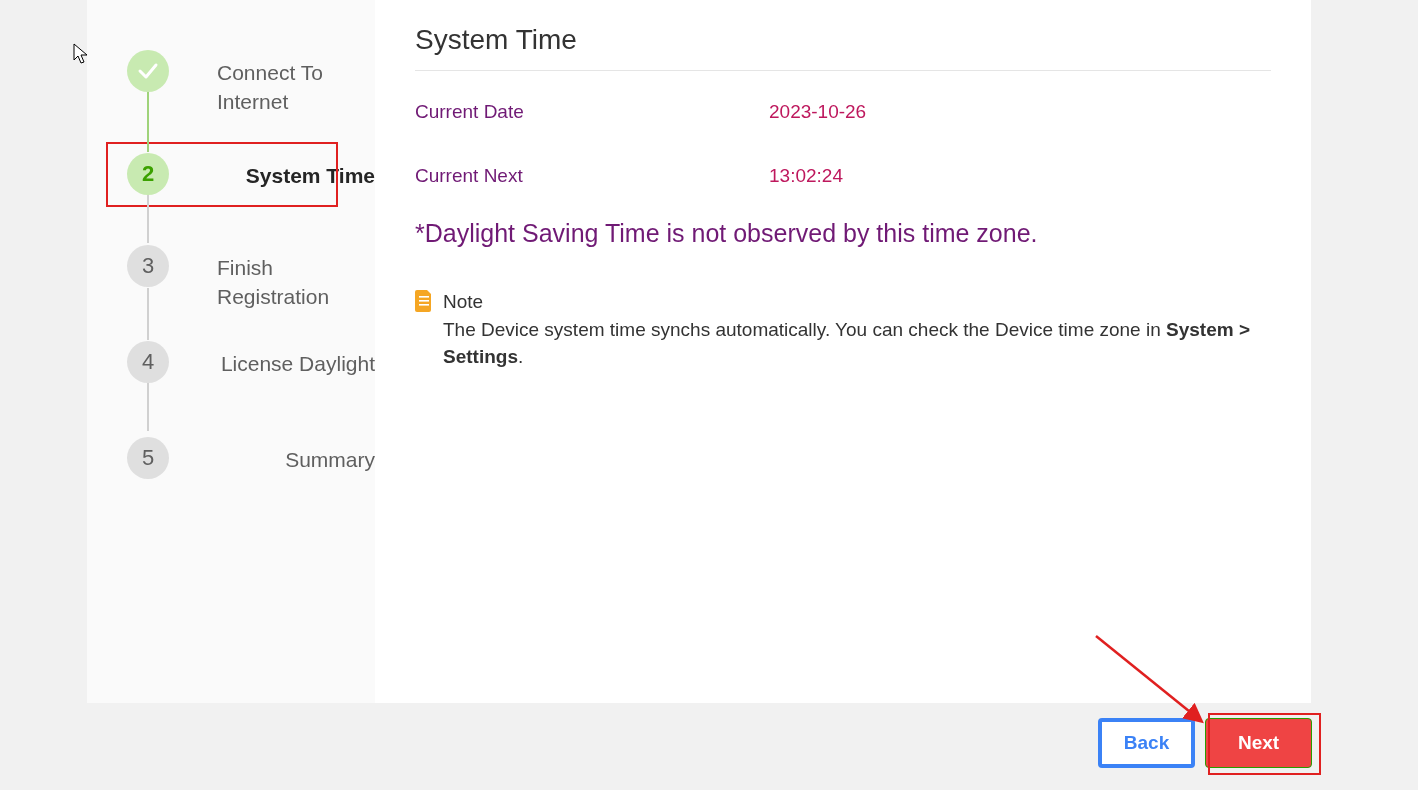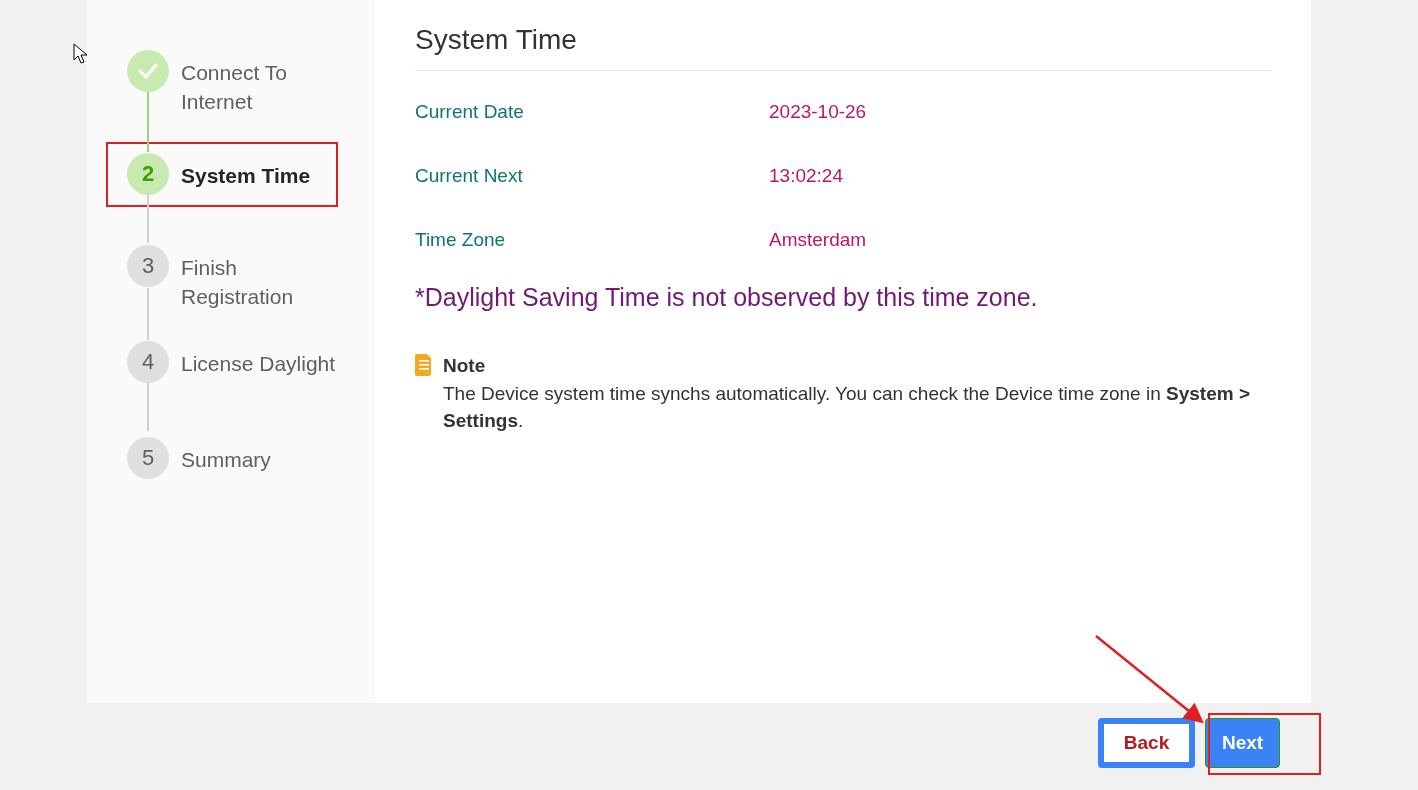--- a/index.html
+++ b/index.html
@@ -32,20 +32,21 @@
     .steps {
       list-style: none;
       position: relative;
     }
     .step {
       display: flex;
       align-items: flex-start;
       position: relative;
       padding: 0 0 0 40px;
       margin-bottom: 0;
+      justify-content: space-between;
     }
     .step-circle {
       width: 42px;
       height: 42px;
       border-radius: 50%;
       display: flex;
       align-items: center;
       justify-content: center;
       flex-shrink: 0;
       font-size: 22px;
@@ -129,21 +130,21 @@
       margin-top: 30px;
     }
     .field-row {
       display: flex;
       margin-bottom: 42px;
       font-size: 19px;
       color: #333;
     }
     .field-label {
       width: 318px;
-      color: #0f766e;
+      color: #701a75;
     }
     .field-value {
       color: #be185d;
       margin-left: 36px;
     }
     .dst-note {
       font-size: 25px;
       color: #701a75;
       margin-top: -10px;
       margin-bottom: 40px;
@@ -159,21 +160,21 @@
     .note-icon {
       width: 18px;
       height: 22px;
       flex-shrink: 0;
       margin-top: 2px;
     }
     .note-text strong {
       font-weight: 700;
     }
     .note-title {
-      font-weight: 700;
+      font-weight: 400;
     }
 
     .footer {
       position: absolute;
       right: 105px;
       top: 718px;
       width: 215px;
       display: flex;
       gap: 10px;
     }
@@ -183,26 +184,26 @@
       font-size: 19px;
       font-weight: 700;
       cursor: pointer;
       display: flex;
       align-items: center;
       justify-content: center;
     }
     .btn-back {
       width: 97px;
       background: #fff;
-      border: 6px solid #3b82f6;
-      color: #b91c1c;
+      border: 4px solid #3b82f6;
+      color: #3b82f6;
     }
     .btn-next {
-      width: 75px;
-      background: #3b82f6;
+      width: 107px;
+      background: #ef4444;
       border: 1px solid #2a9b00;
       color: #fff;
     }
     .highlight-next {
       left: 1208px;
       top: 713px;
       width: 113px;
       height: 62px;
     }
     .arrow-svg {
@@ -262,24 +263,20 @@
   <main class="main">
     <h1>System Time</h1>
     <div class="fields">
       <div class="field-row">
         <div class="field-label">Current Date</div>
         <div class="field-value">2023-10-26</div>
       </div>
       <div class="field-row">
         <div class="field-label">Current Next</div>
         <div class="field-value">13:02:24</div>
-      </div>
-      <div class="field-row">
-        <div class="field-label">Time Zone</div>
-        <div class="field-value">Amsterdam</div>
       </div>
     </div>
     <div class="dst-note">*Daylight Saving Time is not observed by this time zone.</div>
     <div class="note-block">
       <svg class="note-icon" viewBox="0 0 18 22">
         <path fill="#f5a623" d="M2 0 h10 l4 4 v16 a2 2 0 0 1 -2 2 h-12 a2 2 0 0 1 -2 -2 v-18 a2 2 0 0 1 2 -2 z"></path>
         <rect x="4" y="6" width="10" height="1.6" fill="#ffffff"></rect>
         <rect x="4" y="10" width="10" height="1.6" fill="#ffffff"></rect>
         <rect x="4" y="14" width="10" height="1.6" fill="#ffffff"></rect>
       </svg>

